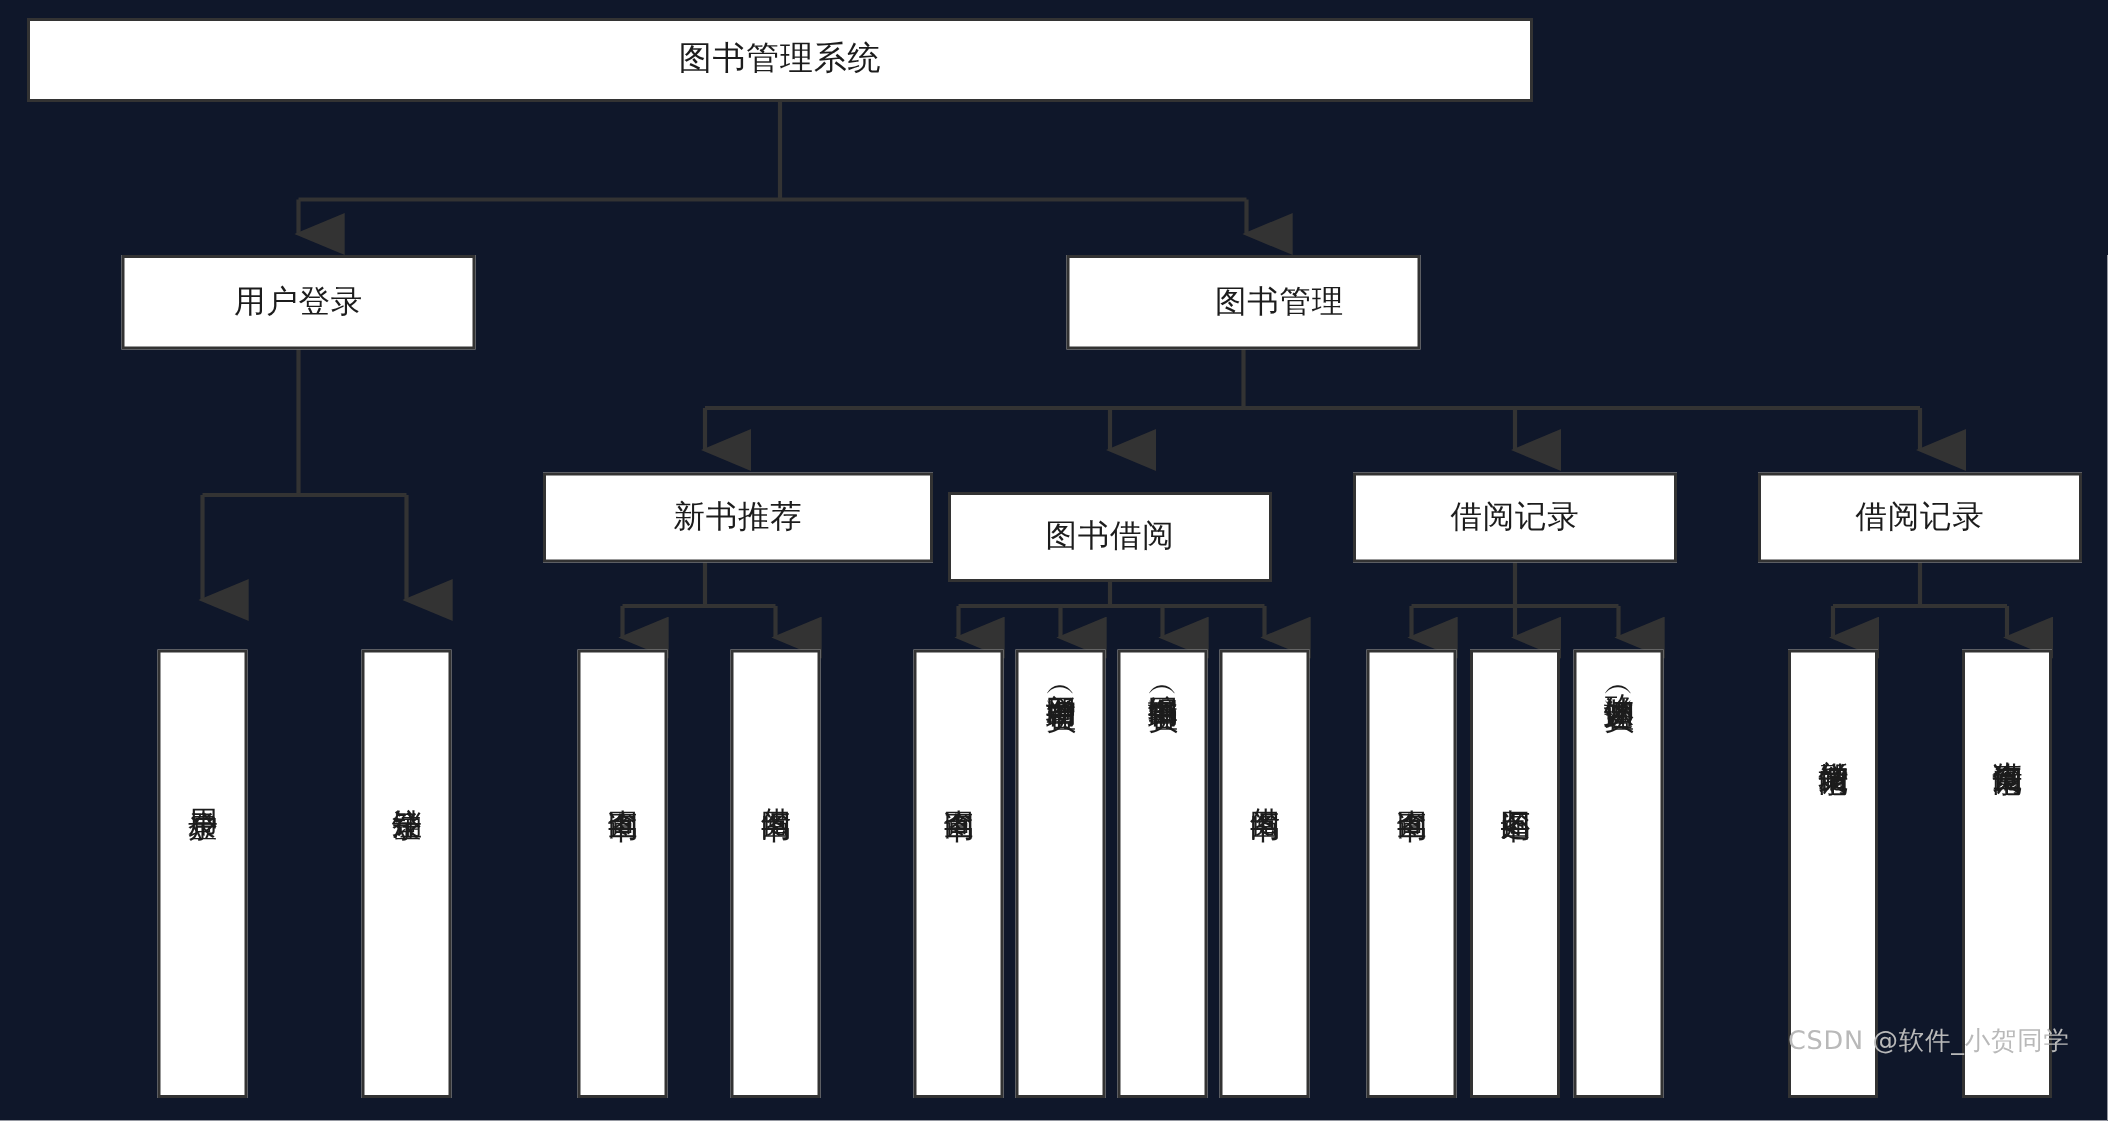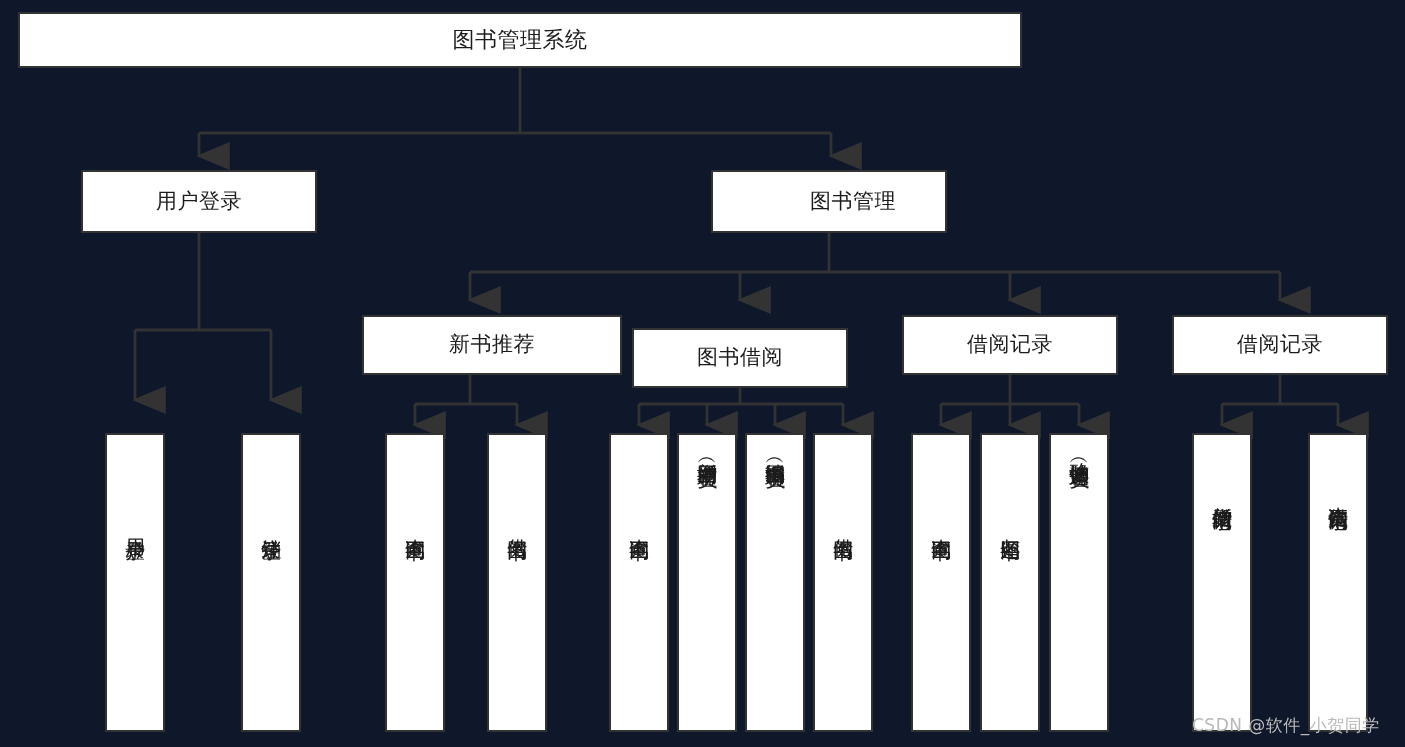--- a/index.html
+++ b/index.html
@@ -62,21 +62,21 @@
   }
   .leaf-mid .vtext {
     margin-top: 46px;
   }
   .leaf-tall .vtext {
     margin-top: 2px;
   }
   .watermark {
     position: absolute;
     left: 1192px;
-    top: 714px;
+    top: 682px;
     font-size: 17px;
     color: #b9b9b9;
     white-space: nowrap;
     letter-spacing: 0.5px;
   }
 </style>
 </head>
 <body>
 
 <div id="canvas">

